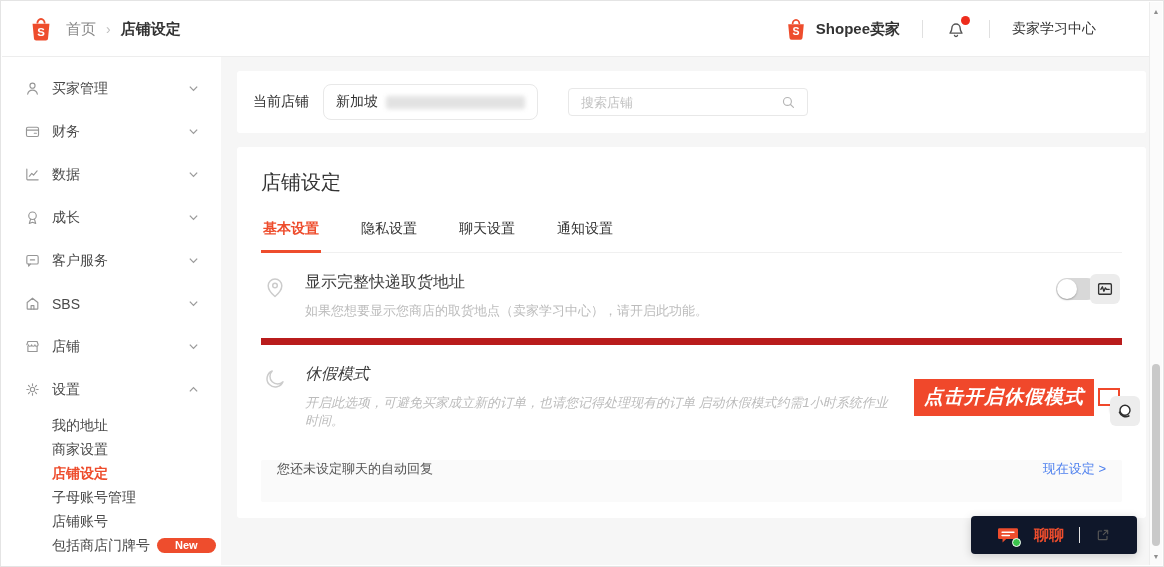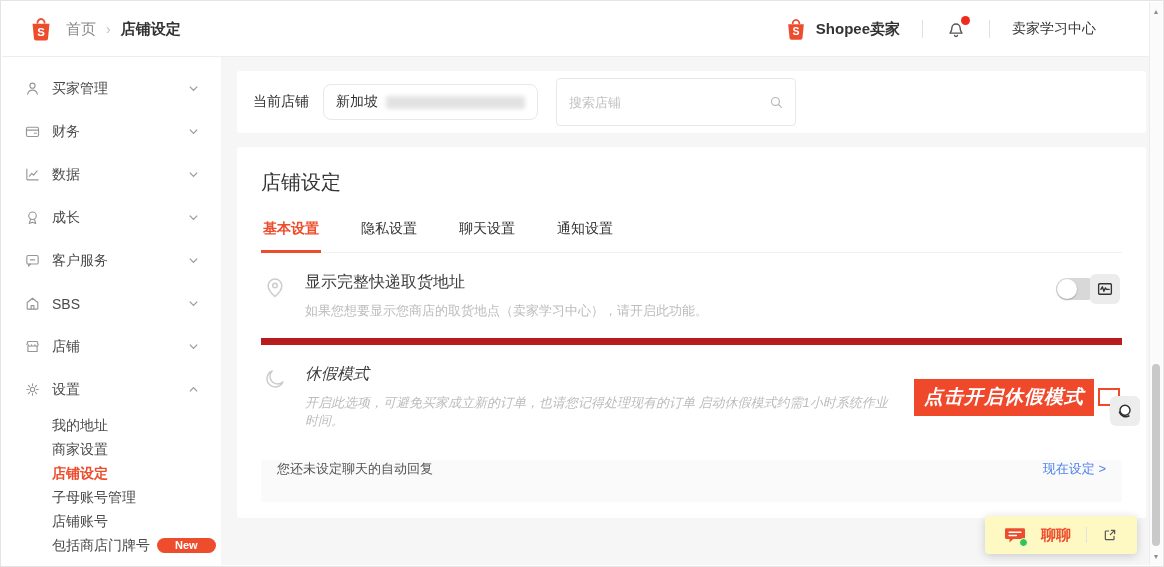--- a/index.html
+++ b/index.html
@@ -57,21 +57,21 @@
   .card { background:#fff; border-radius:3px; }
   .card-a { height:62px; display:flex; align-items:center; padding:0 16px; margin-bottom:14px; }
   .sel-label { font-size:14px; color:#333; margin-right:14px; }
   .shop-select {
     width:215px; height:36px; border:1px solid #e8e8e8; border-radius:8px;
     display:flex; align-items:center; padding:8px 12px; cursor:pointer; background:#fff;
   }
   .shop-region { font-size:14px; color:#333; white-space:nowrap; }
   .redacted { margin-left:8px; height:13px; flex:1; background:#d9d9d9; border-radius:2px; filter:blur(2px); opacity:.75; }
   .shop-search {
-    margin-left:18px; width:240px; height:48px; border:1px solid #e8e8e8; border-radius:4px;
+    margin-left:30px; width:240px; height:28px; border:1px solid #e8e8e8; border-radius:4px;
     display:flex; align-items:center; padding:0 10px 0 12px; background:#fff;
   }
   .shop-search input {
     border:none; outline:none; flex:1; font-size:13px; color:#333;
     font-family:"Liberation Sans","DejaVu Sans",sans-serif; background:transparent;
   }
   .shop-search input::placeholder { color:#c2c2c2; }
 
   .card-b { padding:22px 24px 16px; }
   .page-title { font-size:20px; font-weight:500; color:#333; }
@@ -110,22 +110,22 @@
 
   .notice-bar {
     margin-top:12px; background:#fafafa; border-radius:2px; height:42px;
     display:flex; align-items:flex-start; padding:0 16px;
   }
   .notice-text { font-size:13px; color:#555; flex:1; }
   .notice-link { font-size:13px; color:#4e80ee; cursor:pointer; white-space:nowrap; }
 
   
   .chat-widget {
-    position:absolute; right:26px; bottom:12px; background:#fef9c3; border-radius:4px;
-    box-shadow:0 2px 10px rgba(0,0,0,.18); padding:9px 19px;
+    position:absolute; right:26px; bottom:12px; background:#0f172a; border-radius:4px;
+    box-shadow:0 2px 10px rgba(0,0,0,.18); padding:9px 26px;
     display:flex; align-items:center; gap:15px; cursor:pointer; z-index:8;
   }
   .chat-icon-wrap { position:relative; width:22px; height:20px; }
   .chat-dot { position:absolute; right:-2px; bottom:-2px; width:9px; height:9px; border-radius:50%; background:#3ac34c; border:1.5px solid #fff; }
   .chat-label { font-size:15px; font-weight:bold; color:#ee4d2d; }
   .chat-div { width:1px; height:16px; background:#e3e3e3; }
 
   
   .scrollbar {
     position:absolute; top:1px; right:1px; bottom:1px; width:13px;

